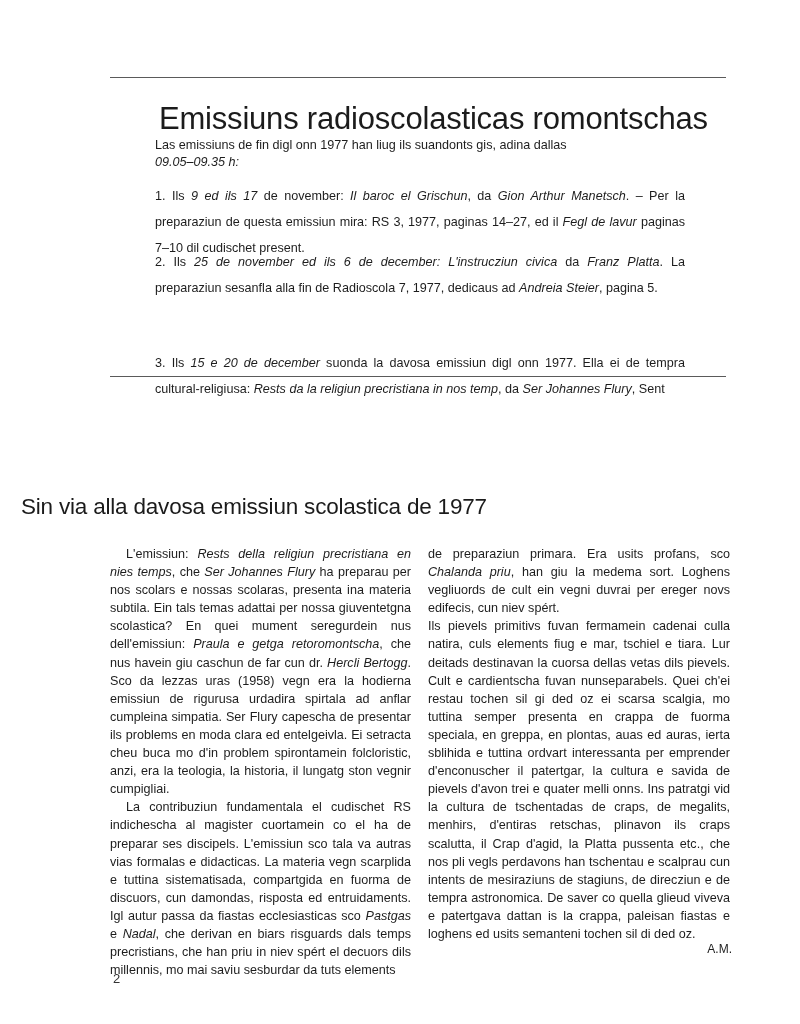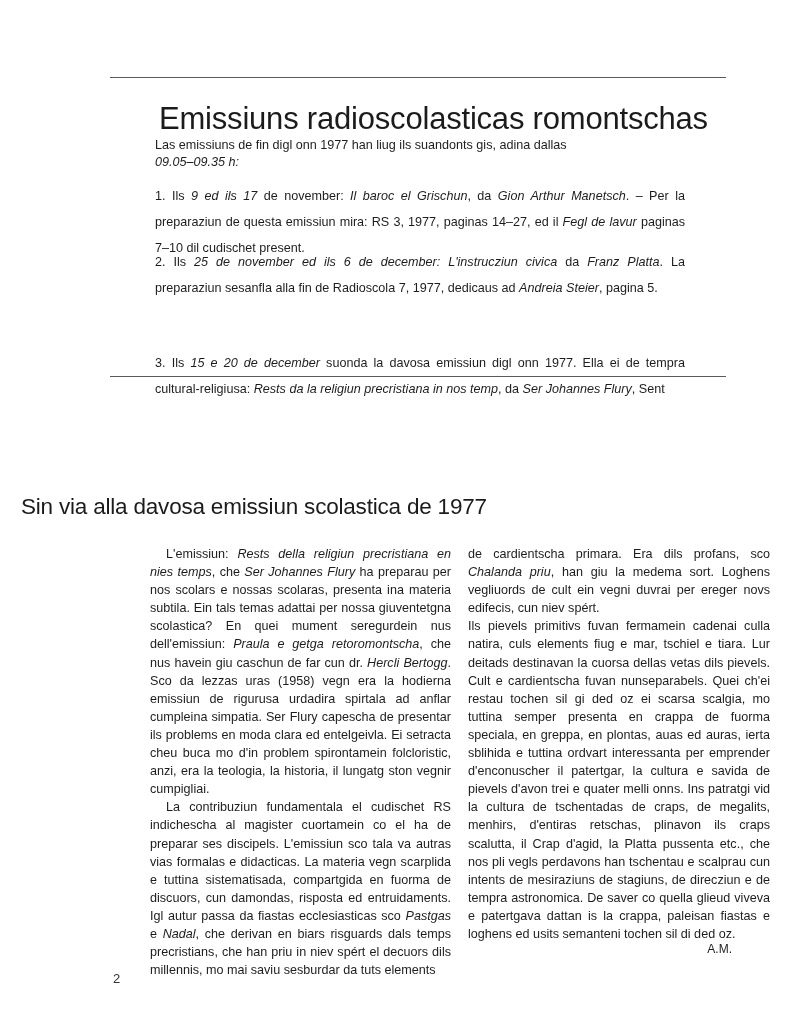--- a/index.html
+++ b/index.html
@@ -15,21 +15,21 @@
            font-size: 12.6px; line-height: 17px; margin: 0; }
   .item { position: absolute; left: 155px; width: 530px; font-size: 12.6px;
           line-height: 26px; margin: 0; text-align: justify; }
   .item1 { top: 183px; }
   .item2 { top: 249px; }
   .item3 { top: 308px; margin-top: 42px; }
   .h2 { position: absolute; left: 0; width: 800px; top: 493px; text-align: left;
         font-size: 22.5px; font-weight: normal; margin: 1px; letter-spacing: -0.2px; color: #1b1b1b; }
   .h2 span { position: relative; left: 20px; }
   .col { position: absolute; top: 545px; font-size: 12.6px; line-height: 18.1px;
-         text-align: justify; margin-left: 40px; }
+         text-align: justify; }
   .col.left { left: 110px; width: 301px; }
   .col.right { left: 428px; width: 302px; }
   .col p { margin: 0; }
   .col p.indent { text-indent: 16px; }
   em { font-style: italic; }
   .sig { position: absolute; right: 68px; top: 942px; font-size: 12px; }
   .pagenum { position: absolute; left: 113px; top: 971px; font-size: 13px; color: #333; }
 </style>
 </head>
 <body>
@@ -52,19 +52,19 @@
 <div class="rule bottom"></div>
 
 <h2 class="h2"><span>Sin via alla davosa emissiun scolastica de 1977</span></h2>
 
 <div class="col left">
   <p class="indent"><span>L'emissiun: </span><em>Rests della religiun precristiana en nies temps</em><span>, che </span><em>Ser Johannes Flury</em><span> ha preparau per nos scolars e nossas scolaras, presenta ina materia subtila. Ein tals temas adattai per nossa giuventetgna scolastica? En quei mument seregurdein nus dell'emissiun: </span><em>Praula e getga retoromontscha</em><span>, che nus havein giu caschun de far cun dr. </span><em>Hercli Bertogg</em><span>. Sco da lezzas uras (1958) vegn era la hodierna emissiun de rigurusa urdadira spirtala ad anflar cumpleina simpatia. Ser Flury capescha de presentar ils problems en moda clara ed entelgeivla. Ei setracta cheu buca mo d'in problem spirontamein folcloristic, anzi, era la teologia, la historia, il lungatg ston vegnir cumpigliai.</span></p>
   <p class="indent"><span>La contribuziun fundamentala el cudischet RS indichescha al magister cuortamein co el ha de preparar ses discipels. L'emissiun sco tala va autras vias formalas e didacticas. La materia vegn scarplida e tuttina sistematisada, compartgida en fuorma de discuors, cun damondas, risposta ed entruidaments. Igl autur passa da fiastas ecclesiasticas sco </span><em>Pastgas</em><span> e </span><em>Nadal</em><span>, che derivan en biars risguards dals temps precristians, che han priu in niev spért el decuors dils millennis, mo mai saviu sesburdar da tuts elements</span></p>
 </div>
 
 <div class="col right">
-  <p><span>de cardientscha primara. Era dils profans, sco </span><em>Chalanda priu</em><span>, han giu la medema sort. Loghens vegliuords de cult ein vegni duvrai per ereger novs edifecis, cun niev spért.</span></p>
+  <p><span>de preparaziun primara. Era usits profans, sco </span><em>Chalanda priu</em><span>, han giu la medema sort. Loghens vegliuords de cult ein vegni duvrai per ereger novs edifecis, cun niev spért.</span></p>
   <p>Ils pievels primitivs fuvan fermamein cadenai culla natira, culs elements fiug e mar, tschiel e tiara. Lur deitads destinavan la cuorsa dellas vetas dils pievels. Cult e cardientscha fuvan nunseparabels. Quei ch'ei restau tochen sil gi ded oz ei scarsa scalgia, mo tuttina semper presenta en crappa de fuorma speciala, en greppa, en plontas, auas ed auras, ierta sblihida e tuttina ordvart interessanta per emprender d'enconuscher il patertgar, la cultura e savida de pievels d'avon trei e quater melli onns. Ins patratgi vid la cultura de tschentadas de craps, de megalits, menhirs, d'entiras retschas, plinavon ils craps scalutta, il Crap d'agid, la Platta pussenta etc., che nos pli vegls perdavons han tschentau e scalprau cun intents de mesiraziuns de stagiuns, de direcziun e de tempra astronomica. De saver co quella glieud viveva e patertgava dattan is la crappa, paleisan fiastas e loghens ed usits semanteni tochen sil di ded oz.</p>
 </div>
 
 <div class="sig">A.M.</div>
 
 <div class="pagenum">2</div>
 
 </body></html>

